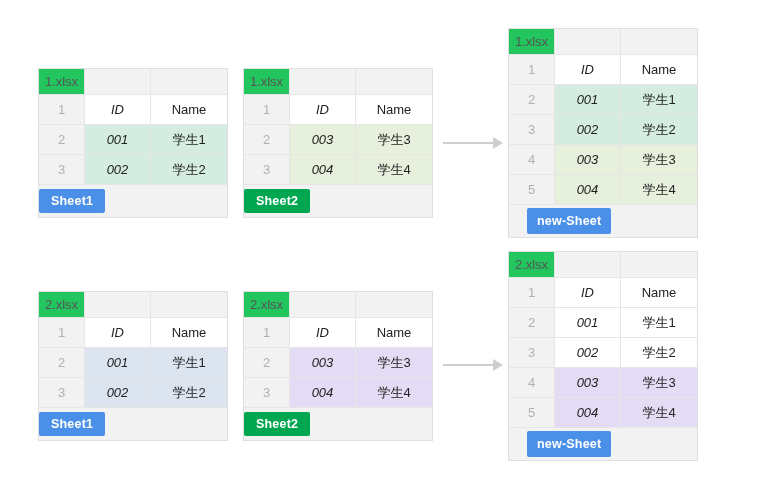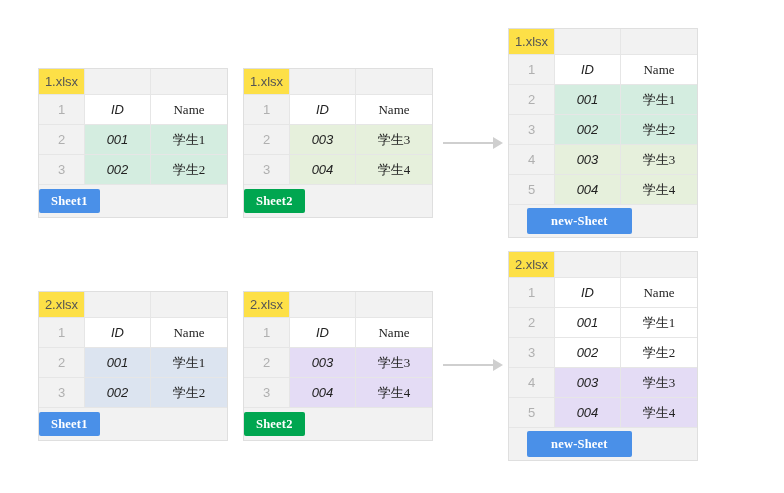--- a/index.html
+++ b/index.html
@@ -10,43 +10,43 @@
   }
   .stage{position:absolute;inset:0;}
 
   
   .sheet{position:absolute;border:1px solid #dfdfdf;background:#ffffff;box-sizing:border-box;}
   .srow{display:flex;height:30px;box-sizing:border-box;}
   .srow.filerow{height:26px;}
   .srow.tabrow{height:32px;}
   .cell{box-sizing:border-box;border-right:1px solid #e6e6e6;border-bottom:1px solid #e6e6e6;
         display:flex;align-items:center;justify-content:center;font-size:13px;color:#222;}
-  .cell:last-child{border-right:none;font-family:Liberation Serif, serif;}
+  .cell:last-child{border-right:none;}
   .srow:last-child .cell{border-bottom:none;text-align:center;}
 
   .c-idx{width:46px;background:#f2f2f2;color:#b0b0b0;font-size:13px;}
   .c-a{width:66px;font-style:italic;}
   .c-b{width:76px;}
 
-  .fname{justify-content:center;background:#fde047;color:#555;font-size:13px;}
+  .fname{justify-content:center;background:#22c55e;color:#555;font-size:13px;}
   .fblank{background:#f2f2f2;}
 
   .hdr{background:#ffffff;color:#222;font-size:13px;}
 
   .tabrow .cell{background:#f2f2f2;border-bottom:none;border-right:none;
                 justify-content:flex-start;padding:0;overflow:visible;}
   .tab{
     display:inline-flex;align-items:center;justify-content:center;
     height:24px;padding:0 12px;border-radius:2px;
     color:#fff;font-size:12.5px;font-weight:bold;letter-spacing:.2px;
     white-space:nowrap;
   }
   .tab.blue{background:#4a90e8;}
   .tab.green{background:#00a650;}
-  .tab.wide{height:26px;padding:0 24px;}
+  .tab.wide{height:26px;padding:0 10px;}
   .tabwrap{display:flex;align-items:center;height:100%;width:100%;}
   .tabwrap.indent{padding-left:18px;}
 
   
   .arrow{position:absolute;height:10px;display:flex;align-items:center;}
   .arrow .shaft{height:2px;background:#cfcfcf;flex:1;}
   .arrow .head{
     width:0;height:0;border-top:6px solid transparent;border-bottom:6px solid transparent;
     border-left:10px solid #cfcfcf;margin-left:-1px;
   }

